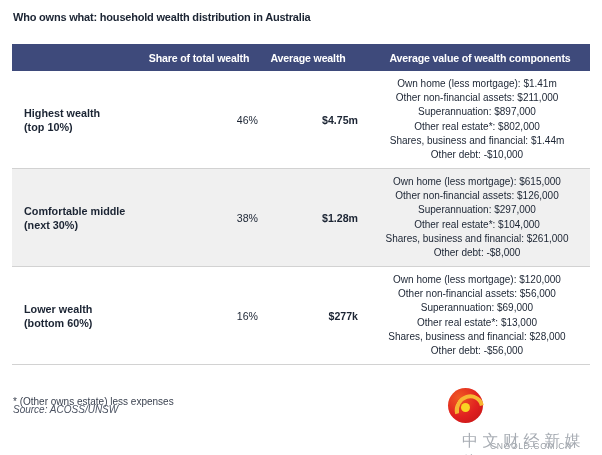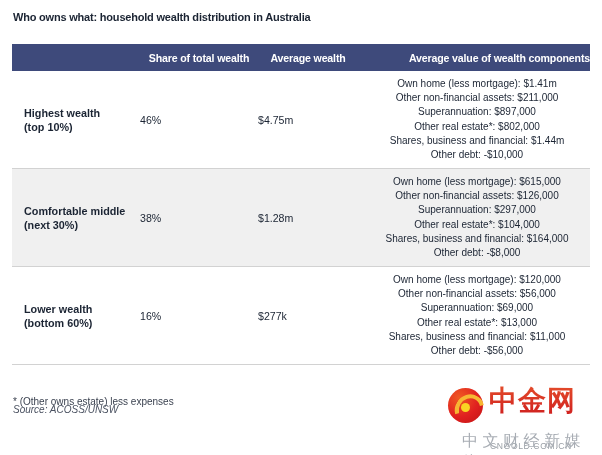--- a/index.html
+++ b/index.html
@@ -49,46 +49,46 @@
     font-size: 10.6px;
     font-weight: bold;
     letter-spacing: -0.15px;
     height: 27px;
     padding: 0;
     vertical-align: middle;
     text-align: center;
     white-space: nowrap;
   }
   thead th.th-group { text-align: left; padding-left: 12px; }
-  thead th.th-comp  { text-align: right; padding-left: 12px; }
+  thead th.th-comp  { text-align: center; padding-left: 12px; }
 
   tbody tr { background: #ffffff; }
   tbody tr.shaded { background: #f0f0f0; }
 
   tbody td {
     padding: 0;
     vertical-align: middle;
     border-bottom: 1px solid #d2d2d2;
     height: 97px;
   }
   tbody tr:first-child td { border-top: none; }
 
   td.cell-group {
     padding-left: 12px;
     font-size: 10.8px;
     font-weight: bold;
     line-height: 14px;
     color: #1b2433;
   }
   td.cell-share, td.cell-avg {
-    text-align: left;
+    text-align: right;
     font-size: 10.6px;
     color: #1b2433;
   }
-  td.cell-avg { font-weight: normal; }
+  td.cell-avg { font-weight: bold; }
   td.cell-comp {
     padding-left: 12px;
     padding-right: 6px;
     font-size: 10px;
     line-height: 14.2px;
     color: #1b2433;
     text-align: center;
   }
   td.cell-comp div { white-space: nowrap; }
 
@@ -216,46 +216,45 @@
         <div>Comfortable middle</div>
         <div>(next 30%)</div>
       </td>
       <td class="cell-share">38%</td>
       <td class="cell-avg">$1.28m</td>
       <td class="cell-comp">
         <div>Own home (less mortgage): $615,000</div>
         <div>Other non-financial assets: $126,000</div>
         <div>Superannuation: $297,000</div>
         <div>Other real estate*: $104,000</div>
-        <div>Shares, business and financial: $164,000</div>
+        <div>Shares, business and financial: $261,000</div>
         <div>Other debt: -$8,000</div>
       </td>
     </tr>
     <tr>
       <td class="cell-group">
         <div>Lower wealth</div>
         <div>(bottom 60%)</div>
       </td>
       <td class="cell-share">16%</td>
       <td class="cell-avg">$277k</td>
       <td class="cell-comp">
         <div>Own home (less mortgage): $120,000</div>
         <div>Other non-financial assets: $56,000</div>
         <div>Superannuation: $69,000</div>
         <div>Other real estate*: $13,000</div>
-        <div>Shares, business and financial: $11,000</div>
+        <div>Shares, business and financial: $28,000</div>
         <div>Other debt: -$56,000</div>
       </td>
     </tr>
   </tbody>
 </table>
 
 <div id="footnote">* (Other owns estate) less expenses</div>
 <div id="source-note">Source: ACOSS/UNSW</div>
 
 <div id="watermark">
   <div id="wm-row">
     <div id="wm-mark"></div>
-    <div id="wm-cn">中金网</div>
     <div id="wm-domain">CNGOLD.COM.CN</div>
   </div>
   <div id="wm-tag">中文财经新媒体</div>
 </div>
 
 </body></html>

